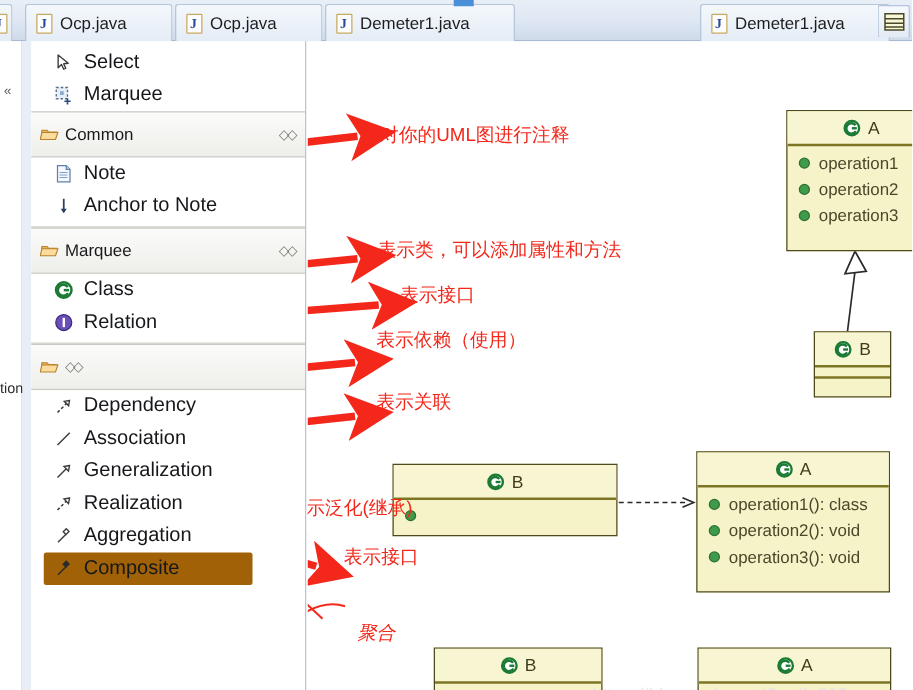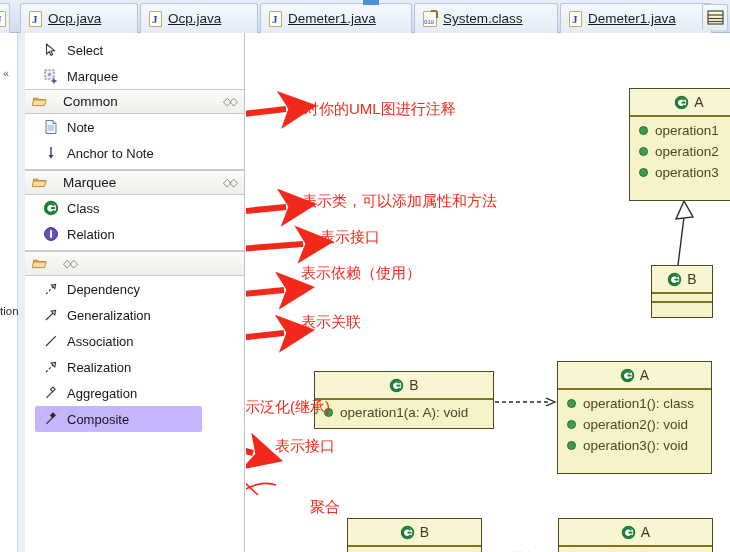--- a/index.html
+++ b/index.html
@@ -26,21 +26,21 @@
   .tab {
     position: absolute; top: 3px; height: 30px;
     display: flex; align-items: center; gap: 6px;
     padding: 0 10px 0 8px;
     background: linear-gradient(to bottom, #f4f8fc 0%, #e4ecf6 100%);
     border: 1px solid #b6c6dc; border-bottom: none;
     border-radius: 3px 3px 0 0;
     font-size: 13.5px; color: #1d1d1d; white-space: nowrap;
   }
   .tab.partial { left: -12px; width: 22px; padding: 0 4px; }
-  .tab .tablabel { font-size: 13.5px; text-decoration: underline; }
+  .tab .tablabel { font-size: 13.5px; }
   .tabmenu {
     position: absolute; right: 2px; top: 4px; width: 26px; height: 26px;
     display: flex; align-items: center; justify-content: center;
     background: linear-gradient(to bottom,#f6f9fc,#e2eaf4);
     border: 1px solid #b6c6dc; border-bottom: none; border-radius: 2px;
   }
   .tabmarker {
     position: absolute; left: 363px; top: 0; width: 16px; height: 5px;
     background: #4a90d9;
   }
@@ -94,29 +94,29 @@
   .palette {
     position: absolute; left: 25px; top: 33px; width: 220px; height: 519px;
     background: #ffffff;
     border-right: 1px solid #b9c4d6;
     font-size: 13.5px; color: #141414;
   }
   .pal-tools { padding-top: 4px; }
   .pal-item {
     display: flex; align-items: center; gap: 8px;
     height: 26px; padding-left: 18px;
-    font-size: 13px; color: #15171a; white-space: nowrap;
+    font-size: 16px; color: #15171a; white-space: nowrap;
   }
   .pal-item.selected {
     margin: 0 42px 0 10px; padding-left: 8px;
-    background: #c4b5fd; border-radius: 2px;
+    background: #a16207; border-radius: 2px;
   }
   .pal-header {
-    display: flex; align-items: center; gap: 15px;
-    height: 25px; padding-left: 7px; padding-right: 8px;
+    display: flex; align-items: center; gap: 4px;
+    height: 37px; padding-left: 7px; padding-right: 8px;
     background: linear-gradient(to bottom, #fbfbfa 0%, #eeeeea 100%);
     border-top: 1px solid #c9c9c2; border-bottom: 1px solid #c9c9c2;
     font-size: 13.5px; color: #17181a;
   }
   .pal-header .hlabel { flex: 1; }
   .pal-sep {
     height: 1px; background: #d0d0c9; margin: 3px 0 0 0;
   }
   .pinicon { font-size: 11px; color: #7a7a74; letter-spacing: -2px; }
 
@@ -199,28 +199,20 @@
     </div>
 
     <div class="tab" style="left:260px;width:152px;">
       <span class="jicon">
         <span class="pg"></span>
           <span class="jj">J</span>
       </span>
       <span class="tablabel">Demeter1.java</span>
     </div>
 
-    <div class="tab" style="left:414px;width:144px;">
-      <span class="cicon">
-        <span class="pg"></span>
-          <span class="hook"></span>
-          <span class="bits">010</span>
-      </span>
-      <span class="tablabel">System.class</span>
-    </div>
 
     <div class="tab" style="left:560px;width:152px;">
       <span class="jicon">
         <span class="pg"></span>
           <span class="jj">J</span>
       </span>
       <span class="tablabel">Demeter1.java</span>
     </div>
 
     <div class="tabmarker"></div>
@@ -329,30 +321,30 @@
     <div>
       <div class="pal-item">
         <svg class="ic" viewBox="0 0 16 16">
           <path d="M3 13 L12 4" stroke="#3a3a3a" stroke-width="1.2" stroke-dasharray="2.4 1.8"></path>
           <path d="M12.6 3.4 L8.4 4.1 L11.9 7.6 Z" fill="none" stroke="#3a3a3a" stroke-width="1.1"></path>
         </svg>
         <span>Dependency</span>
       </div>
       <div class="pal-item">
         <svg class="ic" viewBox="0 0 16 16">
+          <path d="M3 13 L12.8 3.2" stroke="#3a3a3a" stroke-width="1.2"></path>
+        </svg>
+        <span>Association</span>
+      </div>
+      <div class="pal-item">
+        <svg class="ic" viewBox="0 0 16 16">
           <path d="M3 13 L11.6 4.4" stroke="#3a3a3a" stroke-width="1.2"></path>
           <path d="M12.6 3.4 L8.2 4.2 L11.8 7.8 Z" fill="#ffffff" stroke="#3a3a3a" stroke-width="1.1"></path>
         </svg>
         <span>Generalization</span>
-      </div>
-      <div class="pal-item">
-        <svg class="ic" viewBox="0 0 16 16">
-          <path d="M3 13 L12.8 3.2" stroke="#3a3a3a" stroke-width="1.2"></path>
-        </svg>
-        <span>Association</span>
       </div>
       <div class="pal-item">
         <svg class="ic" viewBox="0 0 16 16">
           <path d="M3 13 L11.6 4.4" stroke="#3a3a3a" stroke-width="1.2" stroke-dasharray="2.4 1.8"></path>
           <path d="M12.6 3.4 L8.2 4.2 L11.8 7.8 Z" fill="#ffffff" stroke="#3a3a3a" stroke-width="1.1"></path>
         </svg>
         <span>Realization</span>
       </div>
       <div class="pal-item">
         <svg class="ic" viewBox="0 0 16 16">
@@ -398,21 +390,21 @@
       </g>
     </svg>
 
     <div class="anno" style="left:58px;top:68px;">对你的UML图进行注释</div>
     <div class="anno" style="left:56px;top:160px;">表示类，可以添加属性和方法</div>
     <div class="anno" style="left:74px;top:196px;">表示接口</div>
     <div class="anno" style="left:55px;top:232px;">表示依赖（使用）</div>
     <div class="anno" style="left:55px;top:281px;">表示关联</div>
     <div class="anno" style="left:-16px;top:366px;z-index:6;">表示泛化(继承)</div>
     <div class="anno" style="left:29px;top:405px;">表示接口</div>
-    <div class="anno" style="left:64px;top:466px;">聚合</div>
+    <div class="anno" style="left:40px;top:466px;font-style:italic;">聚合</div>
 
     <svg width="484" height="519" style="position:absolute;left:0;top:0;">
       <g>
         <path d="M432,232 L438,184" stroke="#2a2a2a" stroke-width="1.4" fill="none"></path>
         <path d="M438,168 L430,186 L447,184 Z" fill="#ffffff" stroke="#2a2a2a" stroke-width="1.4"></path>
       </g>
       <g>
         <path d="M249,369 L305,369" stroke="#2a2a2a" stroke-width="1.3" fill="none" stroke-dasharray="4 3"></path>
         <path d="M300,365.2 L309,369 L300,372.8" fill="none" stroke="#2a2a2a" stroke-width="1.3"></path>
       </g>
@@ -460,21 +452,20 @@
         <svg class="cglyph" viewBox="0 0 16 16">
           <circle cx="8" cy="8" r="6.2" fill="#ffffff" stroke="#1b7a33" stroke-width="2"></circle>
           <path d="M11.2 5.6 A4.4 4.4 0 1 0 11.4 10.6" fill="none" stroke="#1b7a33" stroke-width="2"></path>
           <rect x="8" y="7.1" width="4.2" height="2" fill="#1b7a33"></rect>
         </svg>
         <span>B</span>
       </div>
       <div class="uml-body" style="padding-top:2px;">
         <div class="uml-op">
           <span class="dot"></span>
-          <span>operation1(a: A): void</span>
         </div>
       </div>
     </div>
 
     <div class="umlbox" style="left:311px;top:328px;width:155px;height:113px;">
       <div class="uml-title">
         <svg class="cglyph" viewBox="0 0 16 16">
           <circle cx="8" cy="8" r="6.2" fill="#ffffff" stroke="#1b7a33" stroke-width="2"></circle>
           <path d="M11.2 5.6 A4.4 4.4 0 1 0 11.4 10.6" fill="none" stroke="#1b7a33" stroke-width="2"></path>
           <rect x="8" y="7.1" width="4.2" height="2" fill="#1b7a33"></rect>

